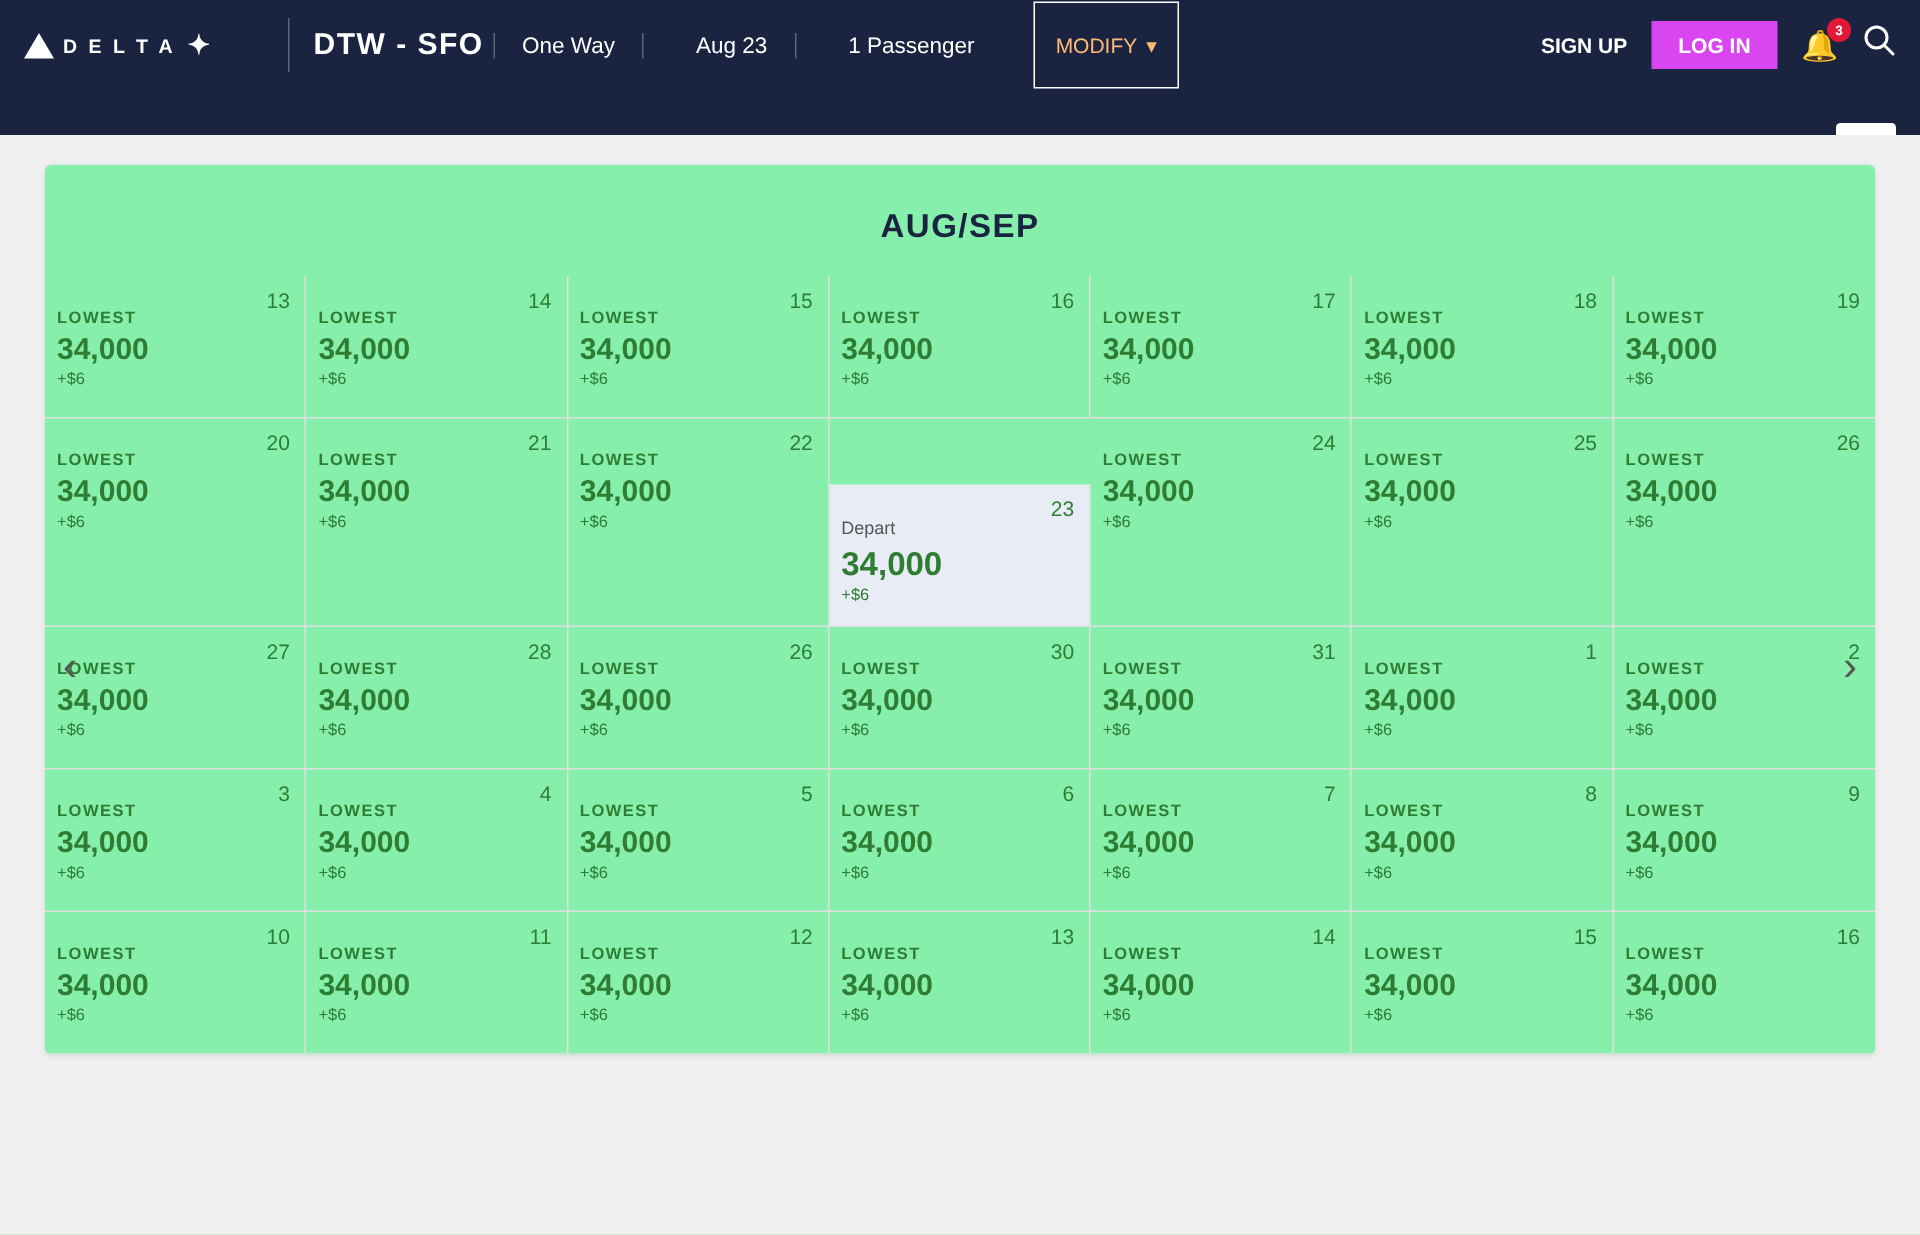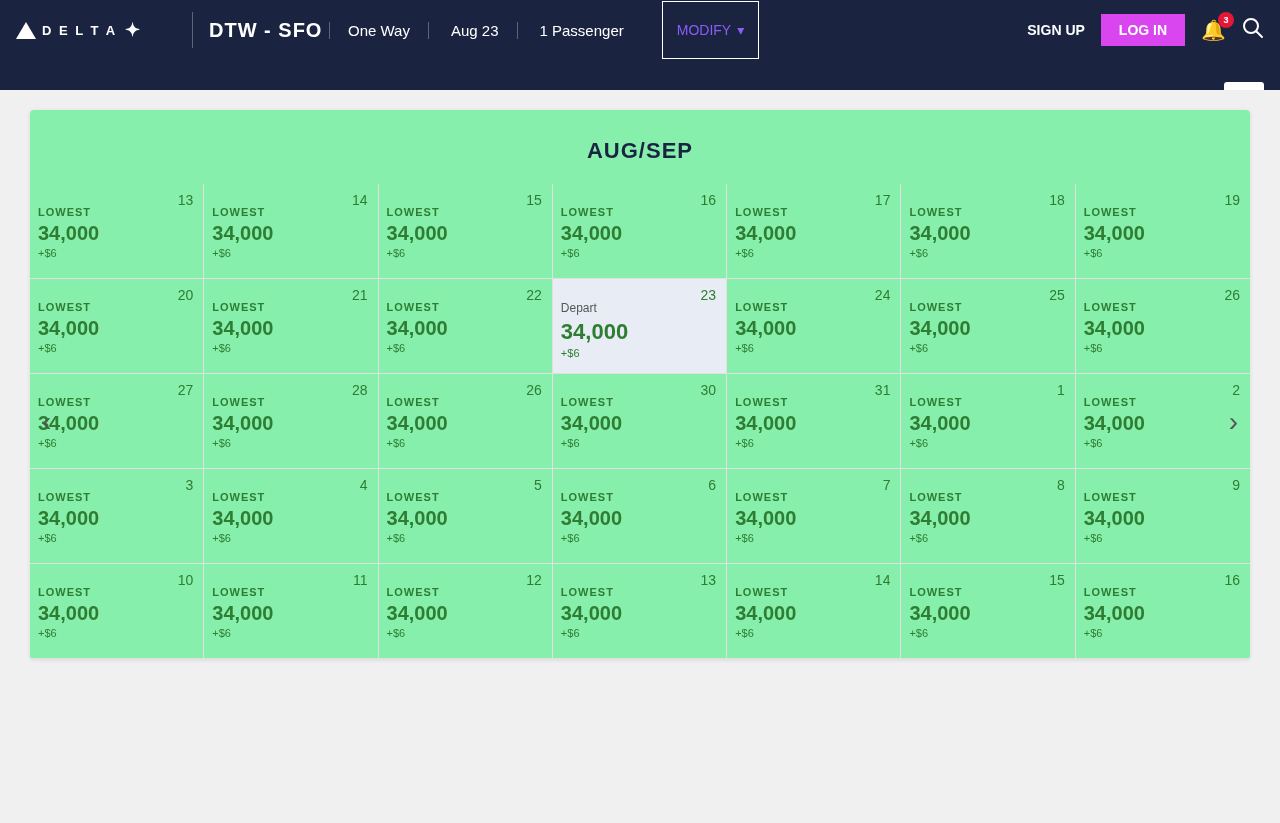--- a/index.html
+++ b/index.html
@@ -42,42 +42,42 @@
       font-size: 20px;
       font-weight: bold;
       letter-spacing: 1px;
       min-width: 120px;
     }
     .header-info {
       display: flex;
       align-items: center;
       color: white;
       font-size: 15px;
-      gap: 4px;
+      gap: 17px;
       flex: 1;
     }
     .header-info-item {
       padding: 0 18px;
       border-right: 1px solid rgba(255,255,255,0.3);
       cursor: pointer;
     }
     .header-info-item:first-child {
       border-left: 1px solid rgba(255,255,255,0.3);
     }
     .modify-btn {
       padding: 20px 14px;
       border: 1px solid white;
-      color: #8b5cf6;
+      color: #fdba74;
       background: transparent;
       cursor: pointer;
       font-size: 14px;
       display: flex;
       align-items: center;
       gap: 6px;
-      margin-left: 16px;
+      margin-left: 4px;
     }
     .header-right {
       display: flex;
       align-items: center;
       gap: 16px;
       margin-left: auto;
     }
     .signup-btn {
       color: white;
       font-size: 14px;
@@ -216,20 +216,21 @@
       display: flex;
       flex-direction: column;
       align-items: flex-start;
     }
     .cal-cell:nth-child(7n) {
       border-right: none;
     }
 
     .cal-cell.selected {
       background: #e8ecf5;
+      margin-top: 44px;
     }
 
     .cell-date {
       position: absolute;
       top: 8px;
       right: 10px;
       font-size: 14px;
       color: #2e7d32;
       font-weight: normal;
     }

